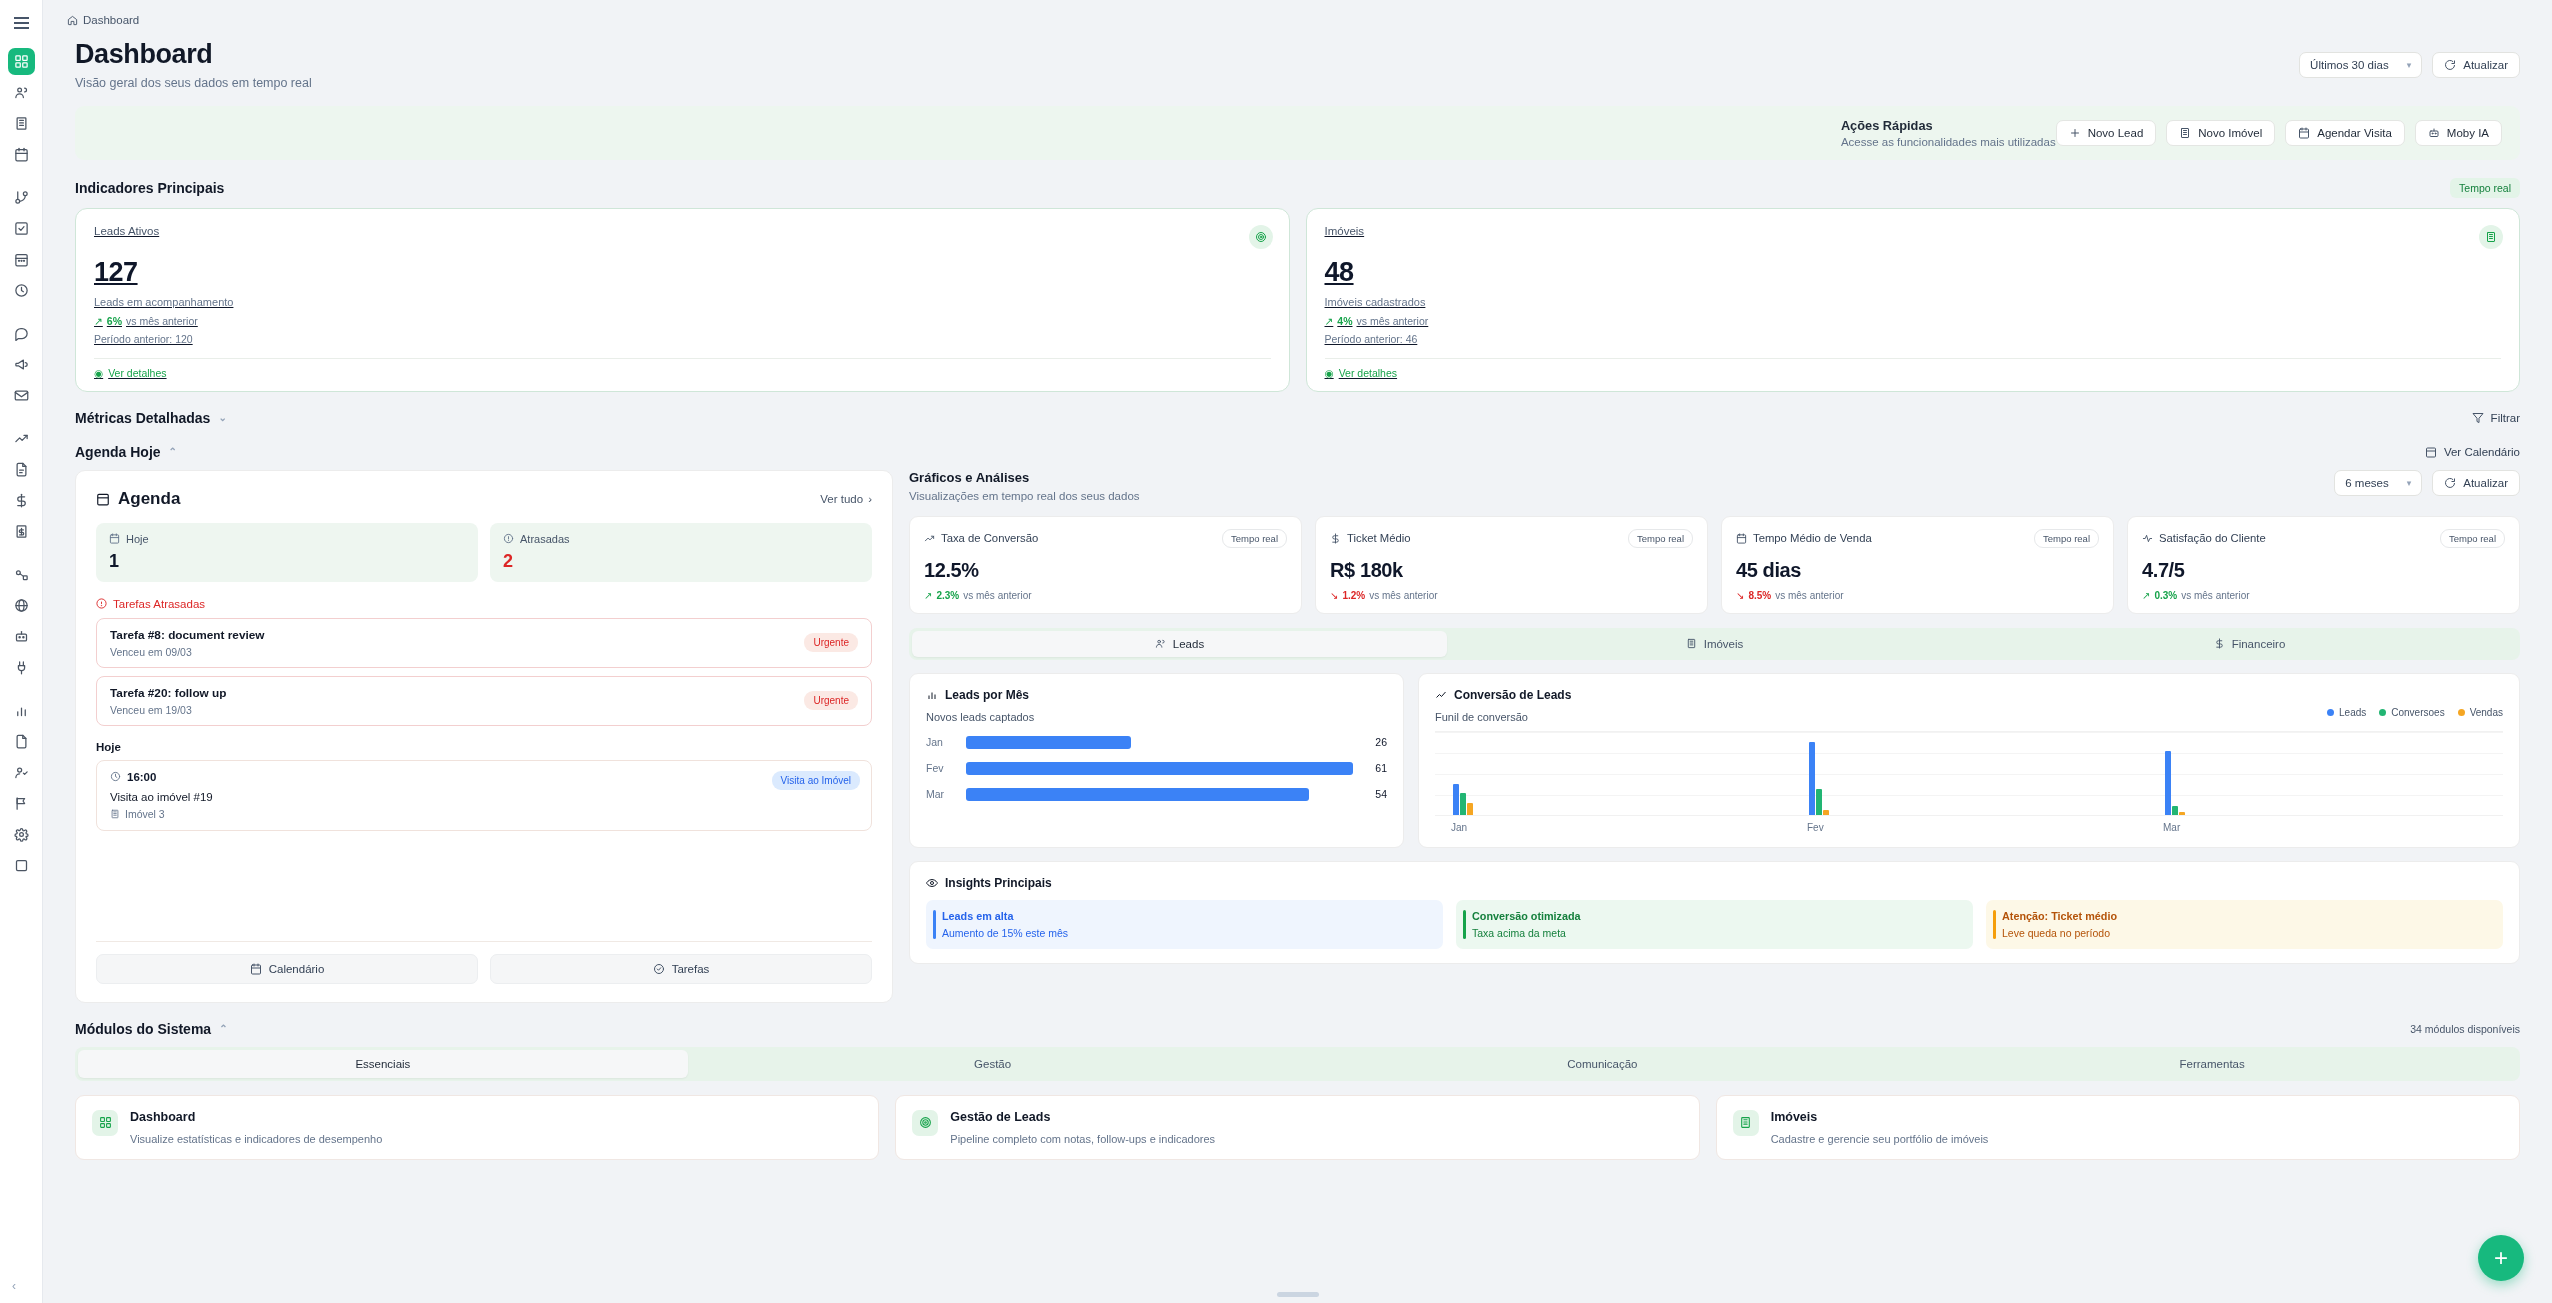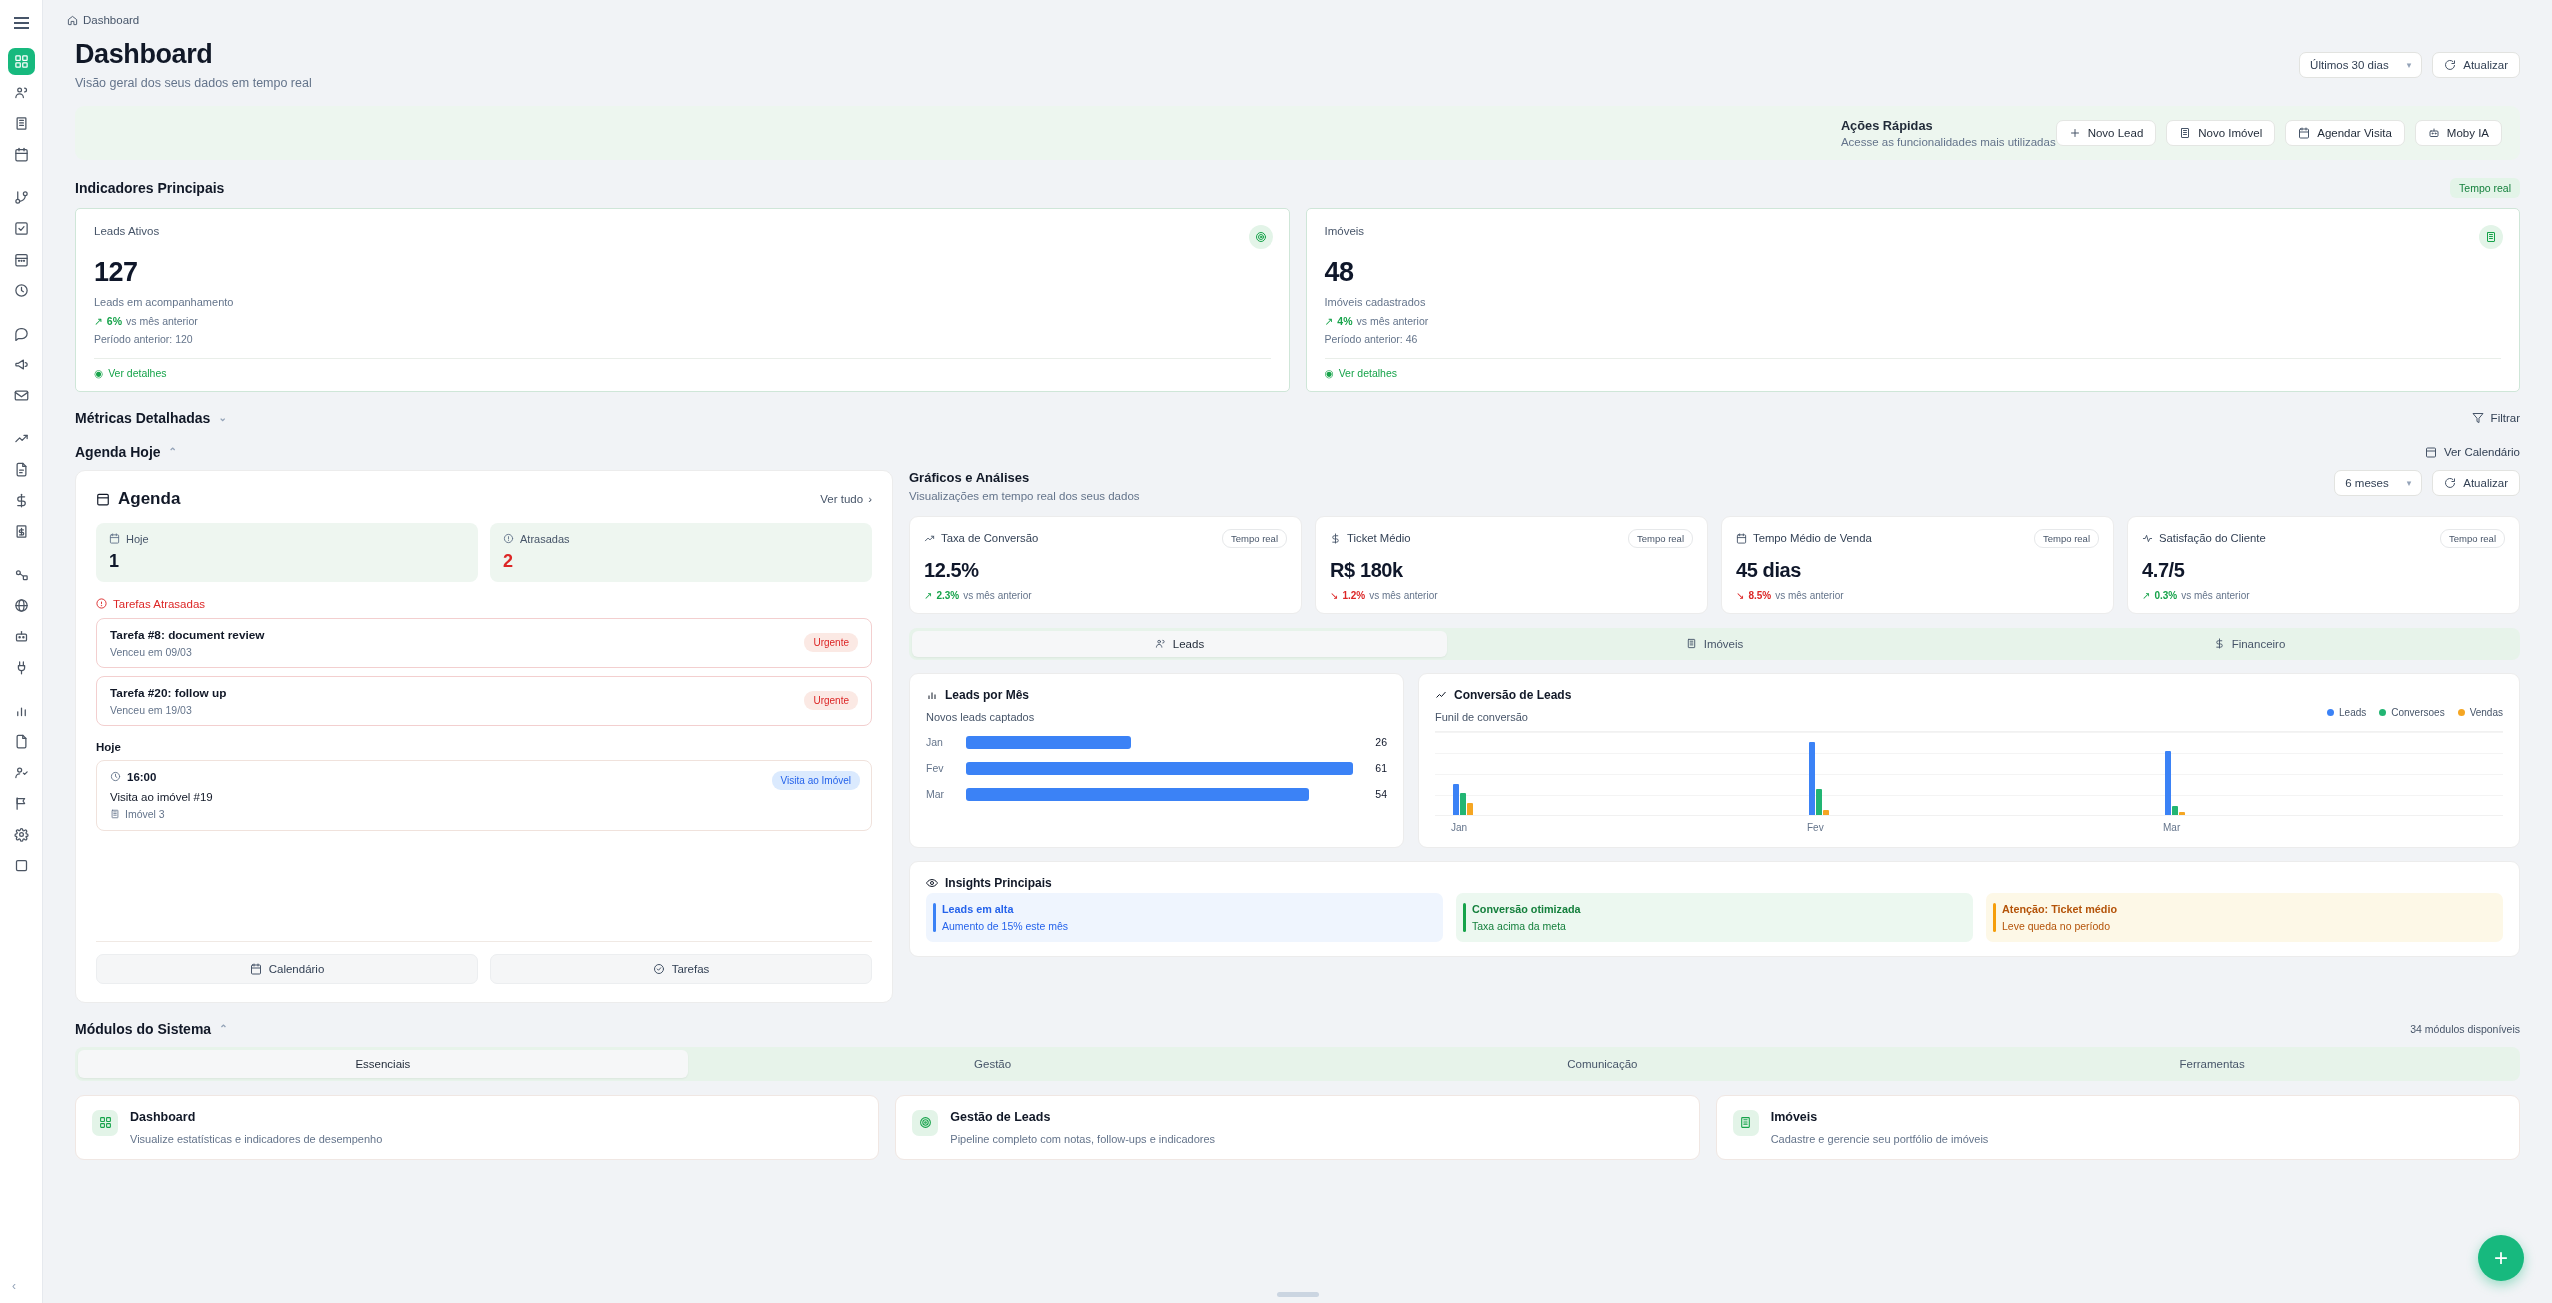--- a/index.html
+++ b/index.html
@@ -70,22 +70,22 @@
 
   
   .sec-row { display:flex; align-items:center; justify-content:space-between; margin: 18px 32px 0 32px; text-align: right; }
   .sec-title { font-size: 14px; font-weight: 700; color:#111827; display:flex; align-items:center; gap: 8px; }
   .sec-title .caret { font-size: 10px; color:#94a3b8; }
   .badge-soft { background:#e3f4e8; color:#15803d; font-size: 10.5px; padding: 4px 9px; border-radius: 6px; }
 
   
   .kpi-row { display:flex; gap: 16px; margin: 10px 32px 0 32px; }
   .kpi {
-    flex:1; background:#fff; border:1px solid #cfe6d8; border-radius: 5px;
-    padding: 16px 18px 12px 18px; position:relative; min-height: 175px;
+    flex:1; background:#fff; border:1px solid #cfe6d8; border-radius: 12px;
+    padding: 16px 18px 12px 18px; position:relative; min-height: 175px; text-decoration: underline;
   }
   .kpi-label { font-size: 11.5px; color:#475569; }
   .kpi-val { font-size: 27px; font-weight: 700; color:#0f172a; margin-top: 20px; letter-spacing:-0.5px;}
   .kpi-desc { font-size: 11px; color:#64748b; margin-top: 8px; }
   .kpi-delta { font-size: 10.5px; margin-top: 7px; display:flex; align-items:center; gap:4px; color:#64748b;}
   .kpi-delta b { color:#16a34a; font-weight:700; }
   .kpi-prev { font-size: 10.5px; color:#64748b; margin-top: 6px; }
   .kpi-sep { border-top:1px solid #e9eee9; margin: 13px 0 8px 0; }
   .kpi-link { font-size: 10.5px; color:#16a34a; display:flex; align-items:center; gap:5px;}
   .kpi-ico {
@@ -187,21 +187,21 @@
           background-image: repeating-linear-gradient(to bottom, #f4f4f4 0 1px, transparent 1px 21px);}
   .groups { position:absolute; inset:0; display:flex; }
   .group { flex:1; position:relative; }
   .gbars { position:absolute; bottom:0; left:18px; display:flex; align-items:flex-end; gap:1px; height:100%; }
   .gbar { width:6px; border-radius:1px 1px 0 0; }
   .xaxis { display:flex; margin-top:6px; }
   .xaxis > div { flex:1; font-size:10px; color:#64748b; padding-left: 16px;}
 
   
   .insights { margin-top: 13px; }
-  .ins-row { display:flex; gap:13px; margin-top: 3px; }
+  .ins-row { display:flex; gap:13px; margin-top: 10px; }
   .ins { flex:1; border-radius:7px; padding: 10px 13px; position:relative; padding-left: 16px;}
   .ins::before { content:""; position:absolute; left:7px; top:10px; bottom:10px; width:3px; border-radius:2px; }
   .ins .t { font-size:10.8px; font-weight:700; }
   .ins .s { font-size:10.5px; margin-top:5px; }
   .ins.blue { background:#eff5fe; } .ins.blue::before{background:#3b82f6;} .ins.blue .t,.ins.blue .s{color:#2563eb;}
   .ins.green { background:#ecf8f0; } .ins.green::before{background:#16a34a;} .ins.green .t,.ins.green .s{color:#15803d;}
   .ins.amber { background:#fdf8e7; } .ins.amber::before{background:#f59e0b;} .ins.amber .t,.ins.amber .s{color:#b45309;}
 
   
   .mod-tabs { display:flex; background:#e7f3ea; border-radius:8px; padding:3px; margin: 10px 32px 0 32px;}

